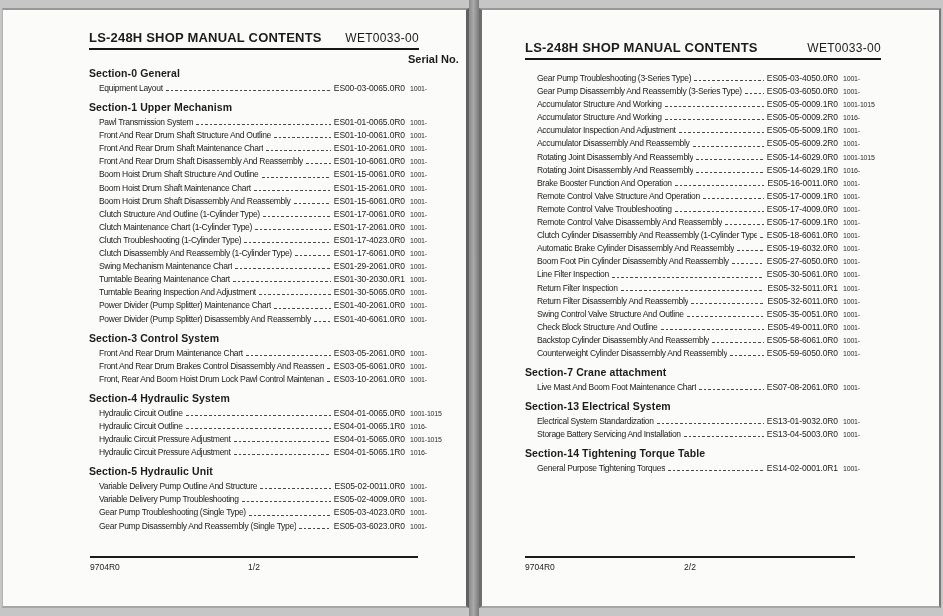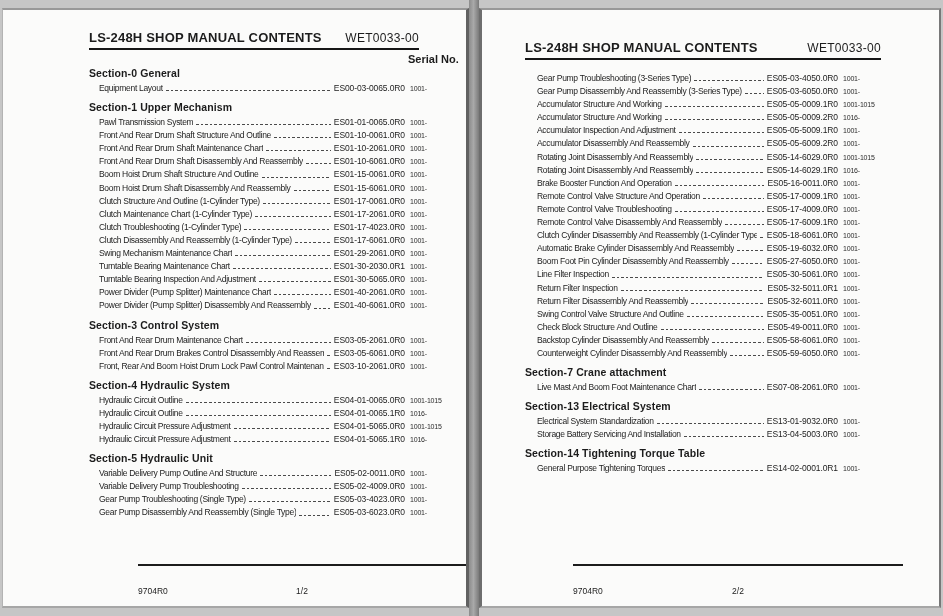--- a/index.html
+++ b/index.html
@@ -57,21 +57,21 @@
   .leader{
     flex:1 1 auto;min-width:4px;height:1px;margin:0 3px;
     align-self:flex-end;margin-bottom:4px;
     background:repeating-linear-gradient(to right,#4a4a4a 0 2.6px,transparent 2.6px 4.6px);
   }
   .code{flex:0 0 auto;font-size:8.5px;letter-spacing:-0.1px;white-space:nowrap;}
   .serial{
     flex:0 0 auto;width:42px;margin-left:5px;font-size:7px;
     color:#2a2a2a;white-space:nowrap;letter-spacing:-0.2px;
   }
-  .footer{position:absolute;bottom:10px;border-top:2px solid #1c1c1c;padding-top:20px;margin-left:48px;}
+  .footer{position:absolute;bottom:34px;border-top:2px solid #1c1c1c;padding-top:4px;}
   .page-1 .footer{left:87px;width:328px;}
   .page-2 .footer{left:43px;width:330px;}
   .footer-row{display:flex;font-size:8.5px;}
   .f-left{width:33%;text-align:left;}
   .f-center{width:34%;text-align:center;}
   .f-right{width:33%;}
 </style>
 </head>
 <body>
 
@@ -116,20 +116,26 @@
         <span class="code">ES01-10-6061.0R0</span>
         <span class="serial">1001-</span>
       </div>
       <div class="row">
         <span class="lbl">Boom Hoist Drum Shaft Structure And Outline</span>
         <span class="leader"></span>
         <span class="code">ES01-15-0061.0R0</span>
         <span class="serial">1001-</span>
       </div>
       <div class="row">
+        <span class="lbl">Boom Hoist Drum Shaft Maintenance Chart</span>
+        <span class="leader"></span>
+        <span class="code">ES01-15-2061.0R0</span>
+        <span class="serial">1001-</span>
+      </div>
+      <div class="row">
         <span class="lbl">Boom Hoist Drum Shaft Disassembly And Reassembly</span>
         <span class="leader"></span>
         <span class="code">ES01-15-6061.0R0</span>
         <span class="serial">1001-</span>
       </div>
       <div class="row">
         <span class="lbl">Clutch Structure And Outline (1-Cylinder Type)</span>
         <span class="leader"></span>
         <span class="code">ES01-17-0061.0R0</span>
         <span class="serial">1001-</span>

